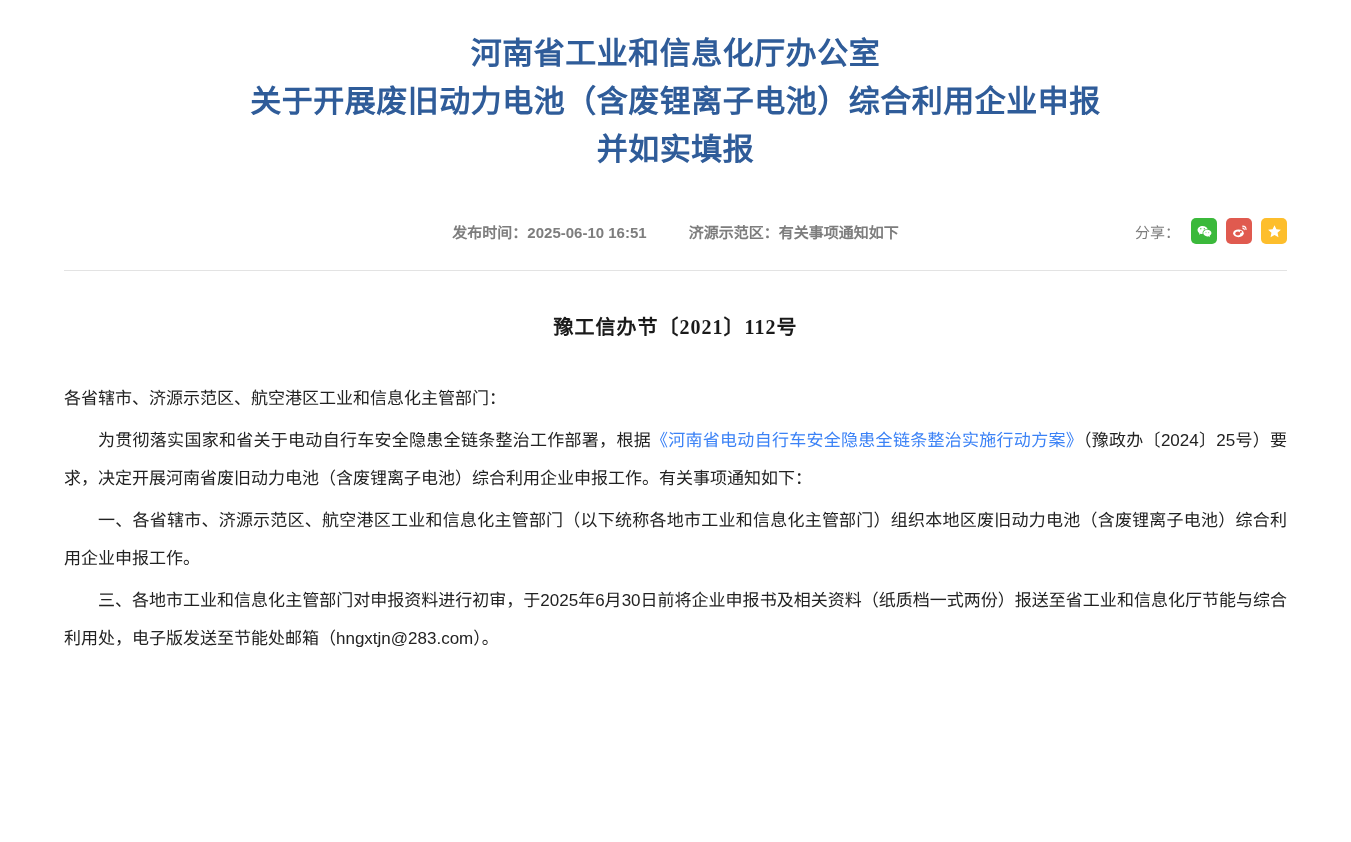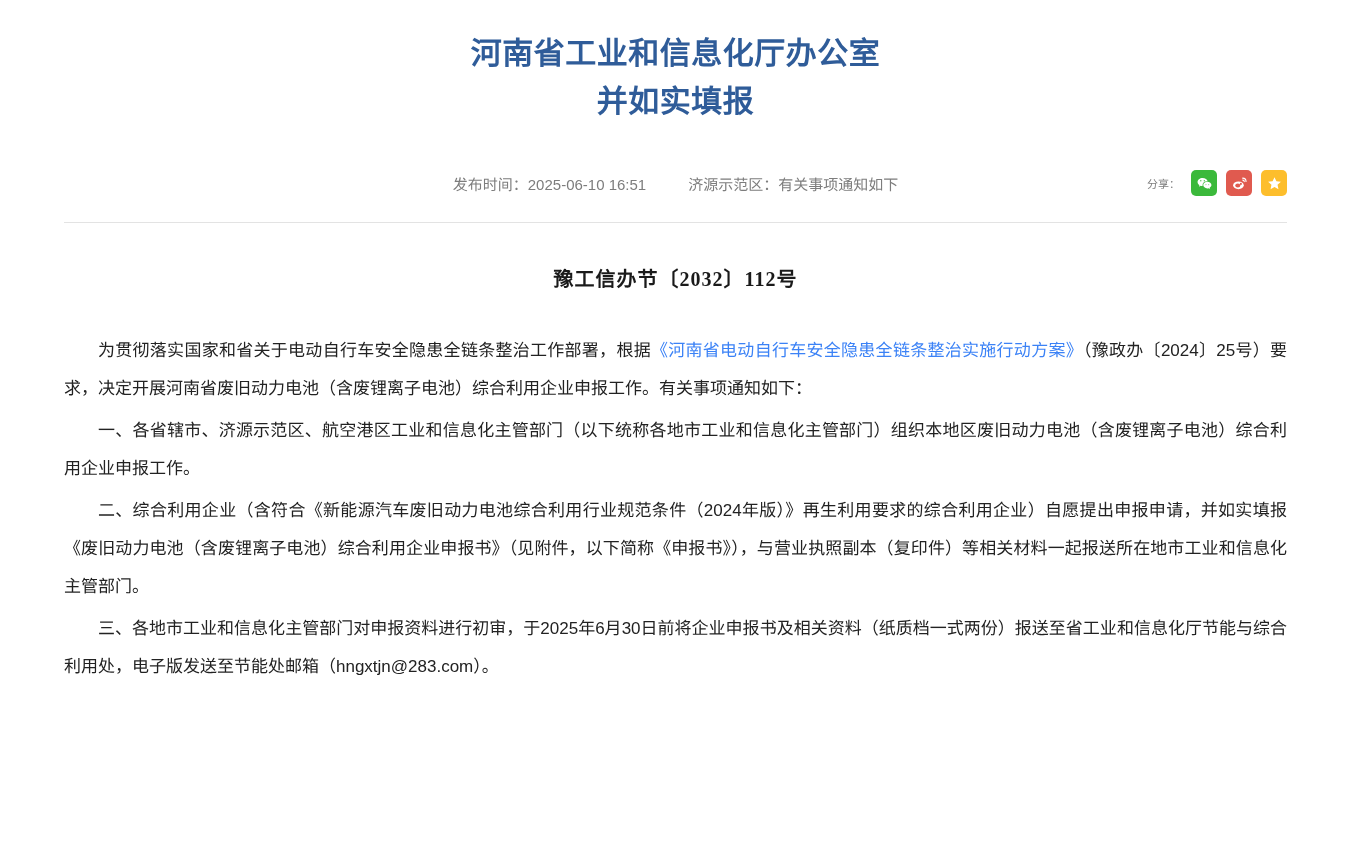--- a/index.html
+++ b/index.html
@@ -45,35 +45,36 @@
     position: relative;
     margin-top: 40px;
     height: 34px;
     padding: 0 64px;
   }
   .meta-center {
     display: flex;
     gap: 42px;
     font-size: 15px;
     color: #7d7d7d;
+    font-weight: bold;
   }
   .meta-item {
     white-space: nowrap;
   }
   .share-block {
     position: absolute;
     right: 64px;
     top: 50%;
     transform: translateY(-50%);
     display: flex;
     align-items: center;
     gap: 9px;
   }
   .share-label {
-    font-size: 11px;
+    font-size: 15px;
     color: #7d7d7d;
     margin-right: 2px;
   }
   .share-icon {
     width: 26px;
     height: 26px;
     border-radius: 5px;
     display: inline-flex;
     align-items: center;
     justify-content: center;
@@ -123,20 +124,21 @@
 </head>
 <body>
 
 <div class="page">
 
   <div class="article-header">
 
     <div class="title-block">
       <h1 class="doc-title">
         <span class="line">河南省工业和信息化厅办公室</span>
+        <span class="line">关于开展废旧动力电池（含废锂离子电池）综合利用企业申报</span>
         <span class="line">并如实填报</span>
       </h1>
     </div>
 
     <div class="meta-row">
       <div class="meta-center">
         <span class="meta-item">
           <span>发布时间：</span><span>2025-06-10 16:51</span>
         </span>
         <span class="meta-item">
@@ -168,26 +170,26 @@
           <svg width="17" height="17" viewBox="0 0 24 24" aria-hidden="true">
             <path fill="#ffffff" d="M12 3l2.7 5.8 6.3.8-4.7 4.3 1.3 6.2-5.6-3.2-5.6 3.2 1.3-6.2L3 9.6l6.3-.8z"></path>
           </svg>
         </span>
       </div>
     </div>
 
     <div class="divider"></div>
   </div>
 
-  <div class="doc-number">豫工信办节〔2032〕112号</div>
+  <div class="doc-number">豫工信办节〔2021〕112号</div>
 
   <div class="body-content">
+    <p>各省辖市、济源示范区、航空港区工业和信息化主管部门：</p>
 
     <p class="p-indent"><span>为贯彻落实国家和省关于电动自行车安全隐患全链条整治工作部署，根据</span><a class="inline-link">《河南省电动自行车安全隐患全链条整治实施行动方案》</a><span>（豫政办〔2024〕25号）要求，决定开展河南省废旧动力电池（含废锂离子电池）综合利用企业申报工作。有关事项通知如下：</span></p>
 
     <p class="p-indent">一、各省辖市、济源示范区、航空港区工业和信息化主管部门（以下统称各地市工业和信息化主管部门）组织本地区废旧动力电池（含废锂离子电池）综合利用企业申报工作。</p>
 
-    <p class="p-indent">二、综合利用企业（含符合《新能源汽车废旧动力电池综合利用行业规范条件（2024年版）》再生利用要求的综合利用企业）自愿提出申报申请，并如实填报《废旧动力电池（含废锂离子电池）综合利用企业申报书》（见附件，以下简称《申报书》），与营业执照副本（复印件）等相关材料一起报送所在地市工业和信息化主管部门。</p>
 
     <p class="p-indent">三、各地市工业和信息化主管部门对申报资料进行初审，于2025年6月30日前将企业申报书及相关资料（纸质档一式两份）报送至省工业和信息化厅节能与综合利用处，电子版发送至节能处邮箱（hngxtjn@283.com）。</p>
   </div>
 
 </div>
 
 </body></html>

